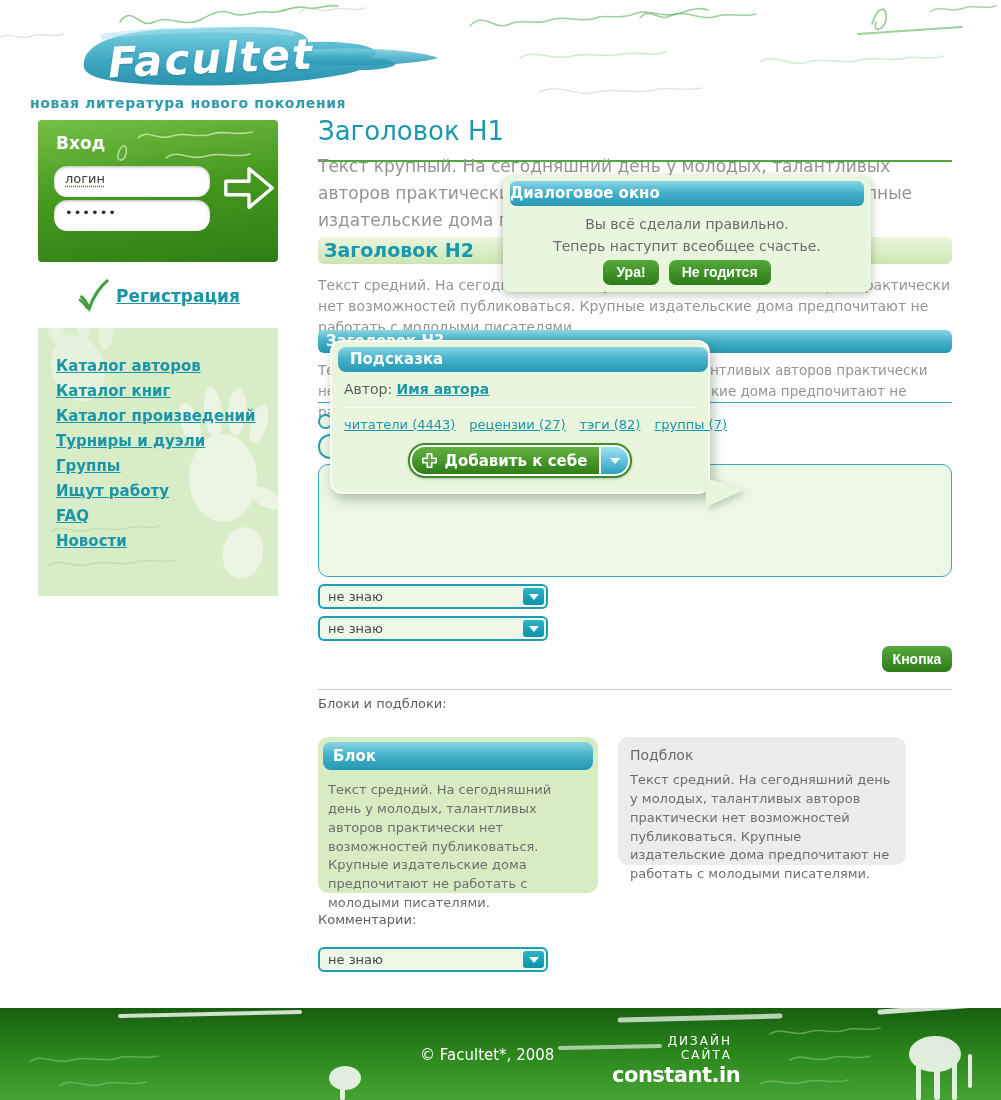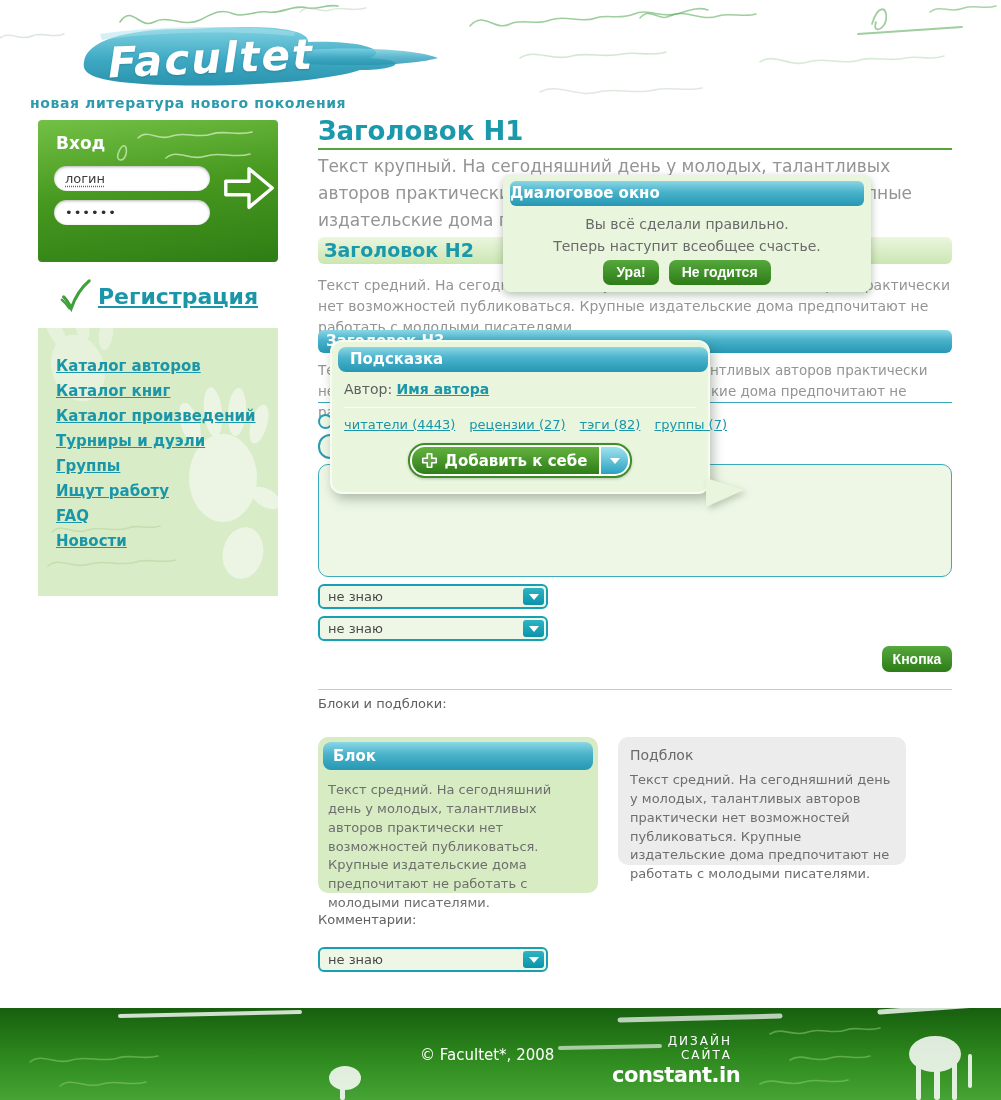--- a/index.html
+++ b/index.html
@@ -10,36 +10,36 @@
   .decor { position:absolute; pointer-events:none; }
 
   
   .logo-wrap { position:absolute; left:70px; top:20px; width:380px; height:82px; }
   .logo-text { position:absolute; left:38px; top:14px; color:#fff; font-size:42px; font-style:italic; font-weight:bold; letter-spacing:2px; transform:rotate(-2.5deg); text-shadow:0 1px 2px rgba(20,90,110,.35); }
   .tagline { position:absolute; left:30px; top:95px; font-size:14px; letter-spacing:.6px; color:#2e9aab; font-weight:bold; }
 
   
   .login-box { position:absolute; left:38px; top:120px; width:240px; height:142px; background:linear-gradient(172deg,#74c046 0%,#46981f 48%,#2e7d15 100%); border-radius:4px; }
   .login-title { position:absolute; left:18px; top:13px; color:#fff; font-size:17px; font-weight:bold; }
-  .fake-input { position:absolute; left:16px; width:156px; height:25px; background:#fff; border-radius:13px; box-shadow:inset 0 1px 3px rgba(0,0,0,.3); font-size:13px; color:#3c3c3c; line-height:25px; padding-left:11px; }
+  .fake-input { position:absolute; left:16px; width:156px; height:31px; background:#fff; border-radius:13px; box-shadow:inset 0 1px 3px rgba(0,0,0,.3); font-size:13px; color:#3c3c3c; line-height:25px; padding-left:11px; }
   .fake-input.login { top:46px; }
   .fake-input.pass  { top:80px; letter-spacing:1px; color:#2e2e2e; }
   .misspell { text-decoration:underline dotted #d23a2a; text-underline-offset:3px; }
   .login-arrow { position:absolute; left:182px; top:40px; }
 
   .registration { position:absolute; left:38px; top:274px; width:240px; height:44px; display:flex; align-items:center; justify-content:center; gap:6px; }
-  .registration a { color:#1b96a8; font-size:22px; font-weight:bold; text-decoration:underline; cursor:pointer; }
+  .registration a { color:#1b96a8; font-size:17px; font-weight:bold; text-decoration:underline; cursor:pointer; }
 
   .menu-box { position:absolute; left:38px; top:328px; width:240px; height:268px; background:#d9ecc8; overflow:hidden; }
   .menu-list { position:absolute; left:18px; top:26px; }
   .menu-item { display:block; color:#1b96a8; font-size:15px; font-weight:bold; text-decoration:underline; line-height:25px; cursor:pointer; white-space:nowrap; }
 
   
   .main { position:absolute; left:318px; top:0; width:634px; height:1100px; }
-  .h1 { position:absolute; left:0; top:116px; width:634px; font-size:26px; font-weight:bold; color:#1a98ac; padding-bottom:2px; border-bottom:2px solid #55a53b; }
+  .h1 { position:absolute; left:0; top:116px; width:634px; font-size:26px; font-weight:normal; color:#1a98ac; padding-bottom:14px; border-bottom:2px solid #55a53b; }
   .p-large { position:absolute; left:0; top:153px; width:634px; font-size:17px; color:#949494; line-height:1.6; }
   .h2bar { position:absolute; left:0; top:237px; width:634px; height:27px; background:linear-gradient(#ebf6de,#cbe6b2); border-radius:6px; font-size:19px; font-weight:bold; color:#1a98ac; line-height:26px; padding-left:6px; }
   .p-med { position:absolute; left:0; top:275px; width:634px; font-size:14px; color:#949494; line-height:1.5; }
   .h3bar { position:absolute; left:0; top:330px; width:634px; height:23px; background:linear-gradient(#8ad6e5,#48b2ca 45%,#2697b4); border-radius:6px; font-size:15px; font-weight:bold; color:#fff; line-height:23px; padding-left:8px; }
   .p-small { position:absolute; left:0; top:360px; width:634px; font-size:13.5px; color:#949494; line-height:1.55; }
   .rule-teal { position:absolute; left:0; top:402px; width:634px; height:1px; background:#3aa6ba; }
   .radio { position:absolute; left:0; top:414px; width:15px; height:15px; border:2px solid #2a9cb4; border-radius:50%; background:#f0f9e8; }
   .partial-input { position:absolute; left:0; top:434px; width:232px; height:25px; border:2px solid #2a9cb4; border-radius:12px; background:#eef7e6; }
   .bigbox { position:absolute; left:0; top:464px; width:634px; height:113px; border:1px solid #3aabbd; border-radius:10px; background:#eef7e6; }
 

